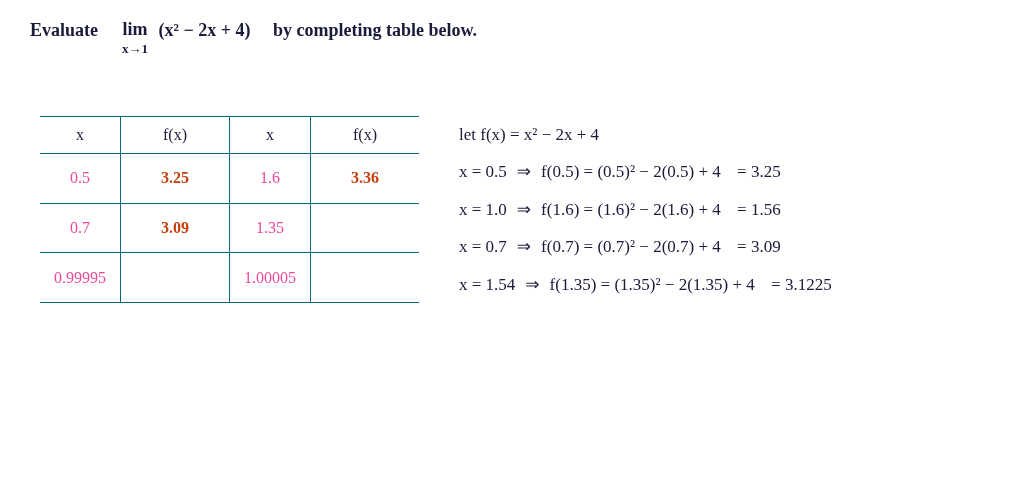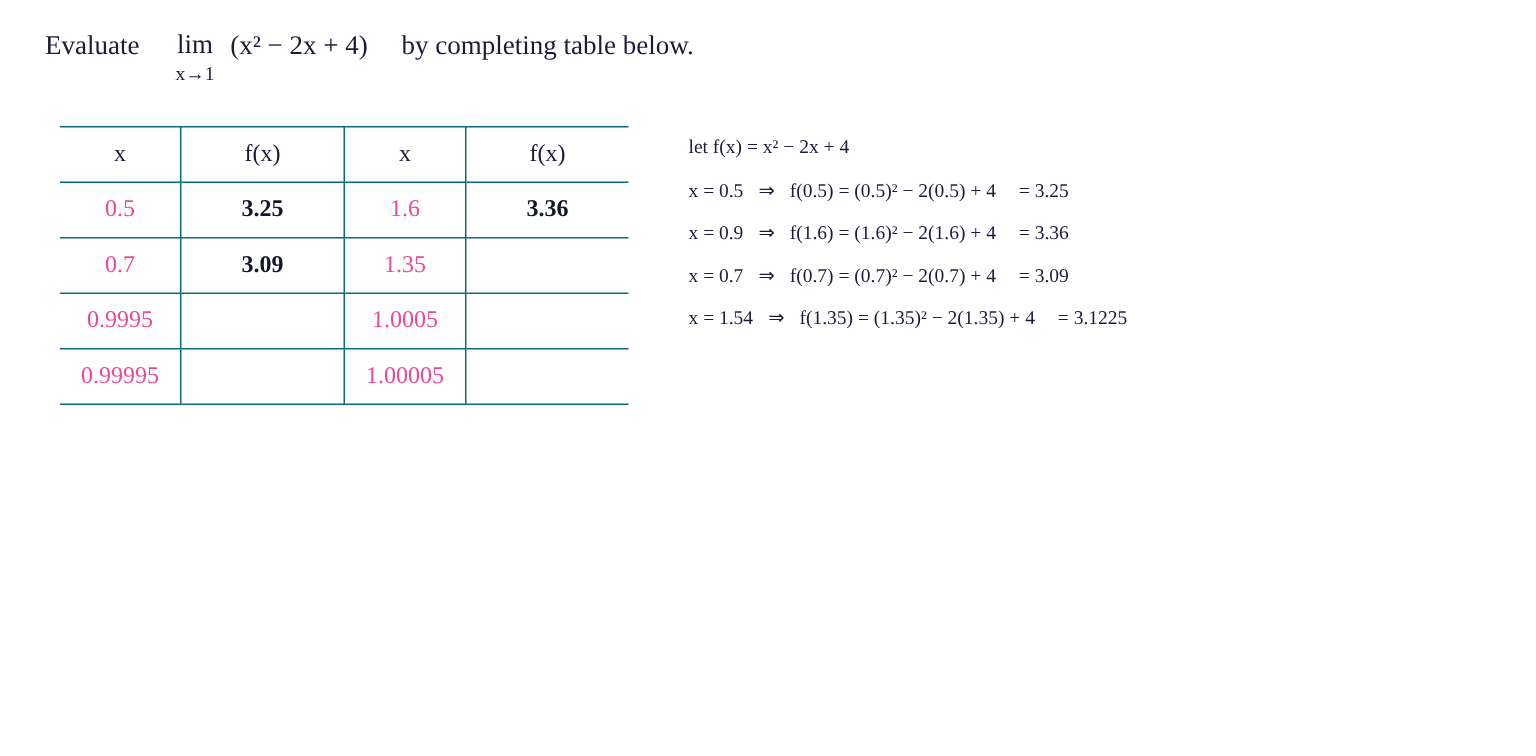--- a/index.html
+++ b/index.html
@@ -8,22 +8,23 @@
     width: 1024px;
     height: 504px;
     box-sizing: border-box;
     background: #fff;
     font-family: "Comic Sans MS", "Segoe Script", cursive;
     color: #1a1a3a;
     font-size: 17px;
     overflow: hidden;
   }
   .title {
-    margin-bottom: 28px;
+    margin-bottom: 60px;
     font-size: 18px;
+    font-weight: bold;
   }
   .lim-wrap {
     display: inline-block;
     text-align: center;
     vertical-align: top;
     line-height: 1;
     margin: 0 6px;
   }
   .lim-sub {
     font-size: 13px;
@@ -57,26 +58,26 @@
     min-width: 80px;
   }
   th {
     border-top: 1.5px solid #0a6a7a;
     font-weight: normal;
   }
   .table-x {
     color: #ec4899;
   }
   .solved {
-    color: #0f172a;
+    color: #c2410c;
     font-weight: bold;
     font-family: Liberation Serif, serif;
   }
   .work {
-    font-size: 13px;
+    font-size: 17px;
     line-height: 2.2;
     padding-top: 0;
   }
   .work-row {
     white-space: nowrap;
   }
   .arrow {
     display: inline-block;
     margin: 0 10px;
   }
@@ -114,37 +115,31 @@
           <td class="table-x">1.6</td>
           <td class="solved">3.36</td>
         </tr>
         <tr>
           <td class="table-x">0.7</td>
           <td class="solved">3.09</td>
           <td class="table-x">1.35</td>
           <td class="solved"></td>
         </tr>
         <tr>
-          <td class="table-x">0.9995</td>
-          <td class="solved"></td>
-          <td class="table-x">1.0005</td>
-          <td class="solved"></td>
-        </tr>
-        <tr>
           <td class="table-x">0.99995</td>
           <td class="solved"></td>
           <td class="table-x">1.00005</td>
           <td class="solved"></td>
         </tr>
       </tbody>
   </table>
 
   <div class="work">
     <div class="work-row">let f(x) = x² − 2x + 4</div>
     <div id="work-lines">
         <div class="work-row"><span>x = 0.5</span><span class="arrow">⇒</span><span>f(0.5) = (0.5)² − 2(0.5) + 4</span><span style="margin-left: 12px;">  = 3.25</span></div>
-        <div class="work-row"><span>x = 0.9</span><span class="arrow">⇒</span><span>f(1.6) = (1.6)² − 2(1.6) + 4</span><span style="margin-left: 12px;">  = 3.36</span></div>
+        <div class="work-row"><span>x = 1.0</span><span class="arrow">⇒</span><span>f(1.6) = (1.6)² − 2(1.6) + 4</span><span style="margin-left: 12px;">  = 1.56</span></div>
         <div class="work-row"><span>x = 0.7</span><span class="arrow">⇒</span><span>f(0.7) = (0.7)² − 2(0.7) + 4</span><span style="margin-left: 12px;">  = 3.09</span></div>
         <div class="work-row"><span>x = 1.54</span><span class="arrow">⇒</span><span>f(1.35) = (1.35)² − 2(1.35) + 4</span><span style="margin-left: 12px; margin-top: 32px;">  = 3.1225</span></div>
       </div>
   </div>
 
 </div>
 
 </body></html>

